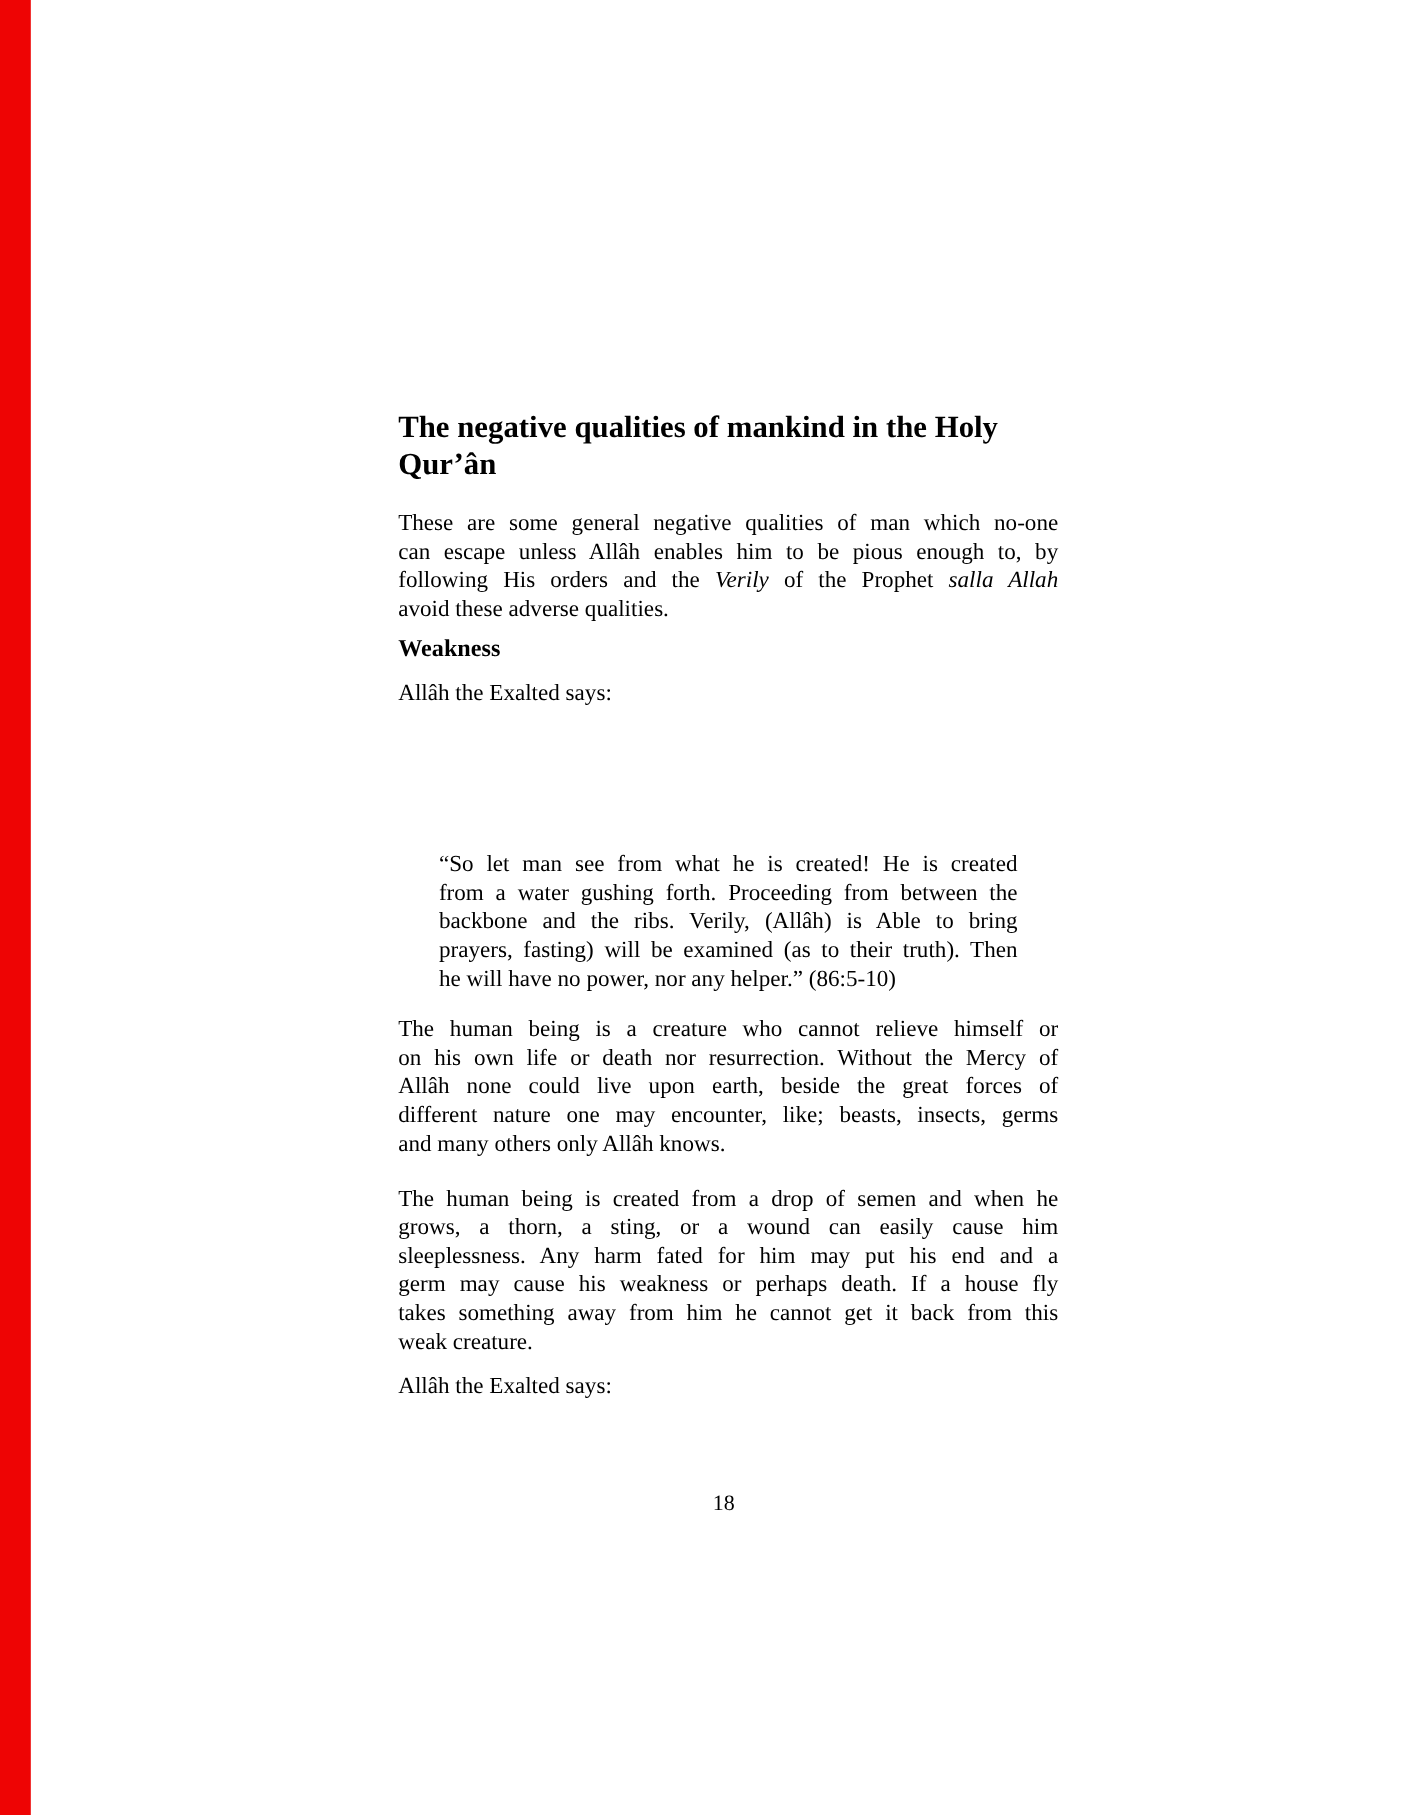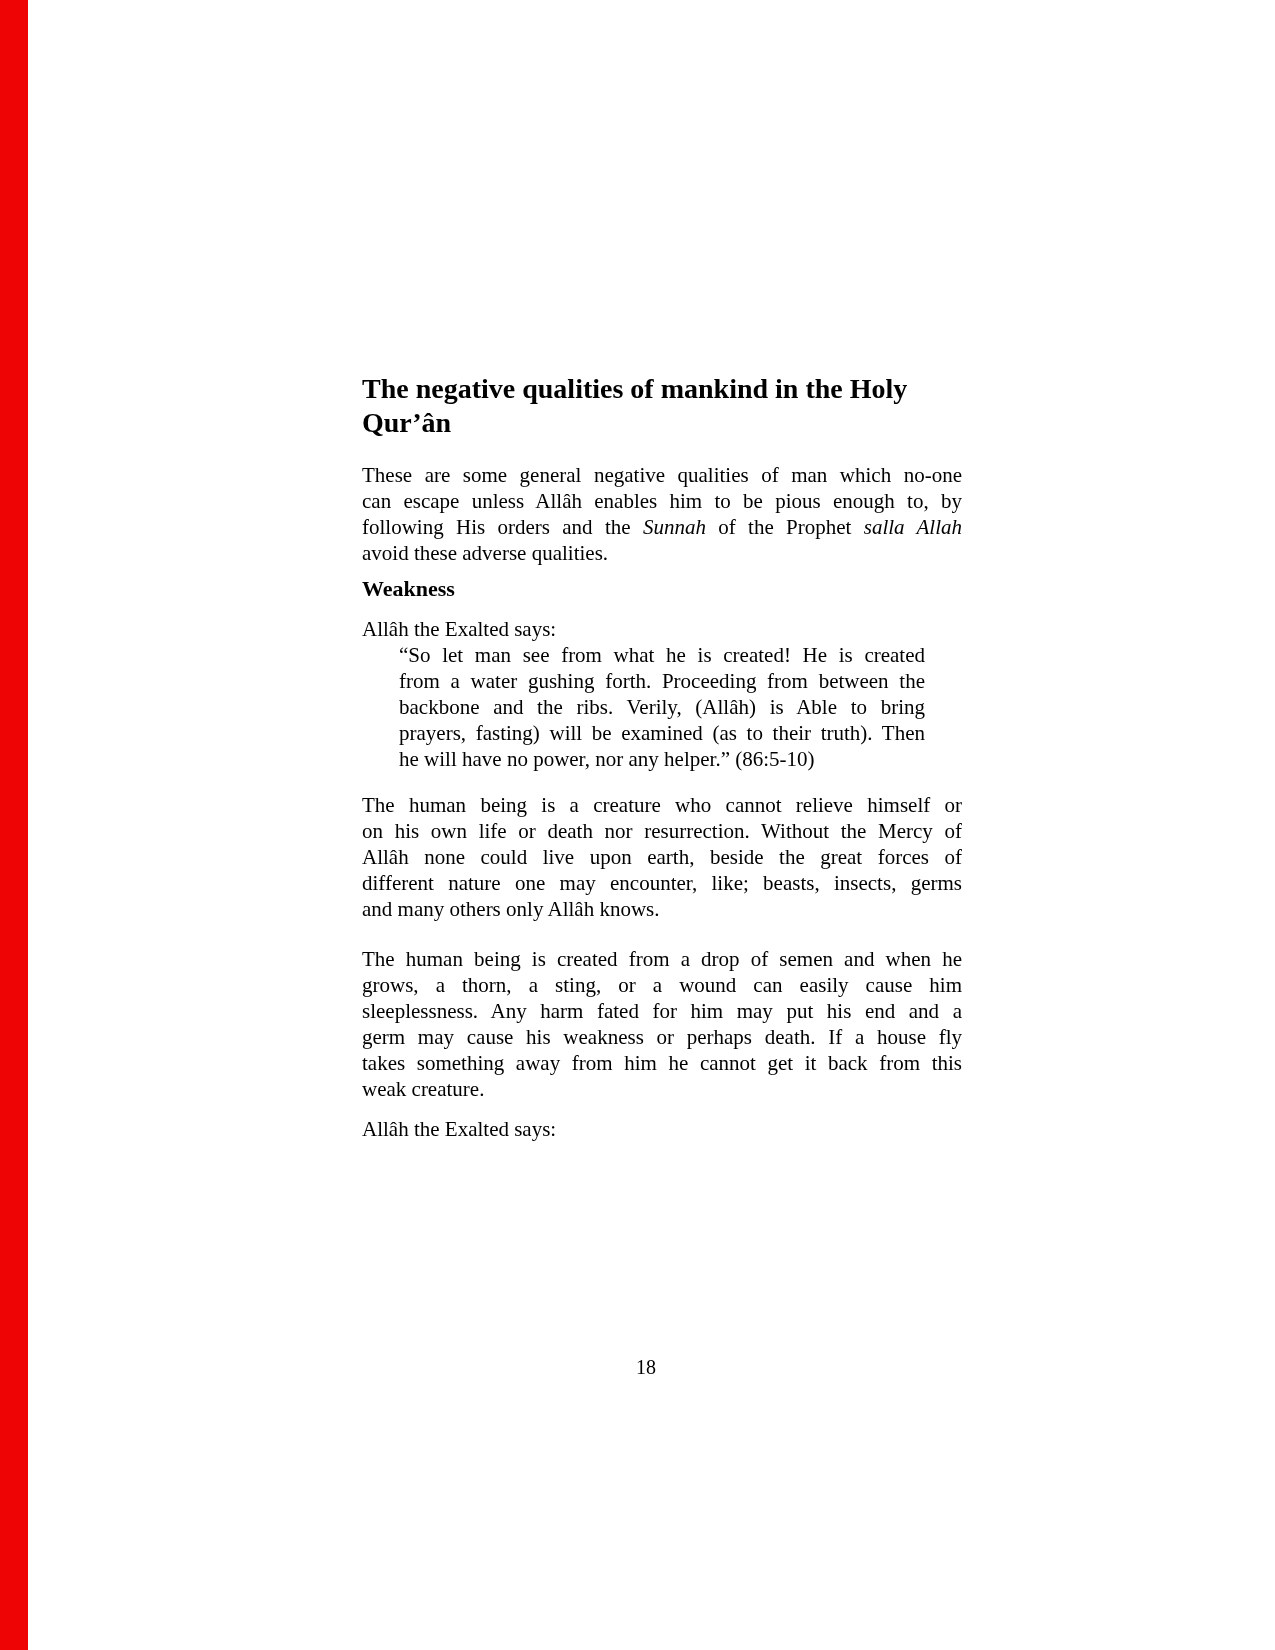--- a/index.html
+++ b/index.html
@@ -35,57 +35,58 @@
   .para { margin: 0; }
   .p-intro  { margin-top: 22px; }
   .h-weakness {
     margin-top: 10px;
     font-weight: bold;
     font-size: 22px;
     line-height: 26px;
   }
   .says-1 { margin-top: 14px; }
   .blockquote {
+    margin-top: 130px;
     margin-left: 37px;
     margin-right: 37px;
   }
   .p-2 { margin-top: 20px; }
   .p-3 { margin-top: 24px; }
   .says-2 { margin-top: 14px; }
   .tline {
     text-align: justify;
     text-align-last: justify;
   }
   .tline.tlast {
     text-align-last: left;
   }
   .tline em { font-style: italic; }
   .page-number {
     position: absolute;
-    left: 346px;
+    left: 358px;
     top: 1355px;
     width: 600px;
     text-align: center;
     font-size: 20px;
     line-height: 24px;
   }
 </style>
 </head>
 <body>
 
 <div class="edge-stripe" style="background: rgb(238, 4, 4);"></div>
 
 <div class="content">
 
   <div class="doc-title">The negative qualities of mankind in the Holy Qur’ân</div>
 
   <div class="para p-intro">
       <div class="tline"><span>These are some general negative qualities of man which no-one</span></div>
       <div class="tline"><span>can escape unless Allâh enables him to be pious enough to, by</span></div>
-      <div class="tline"><span>following His orders and the </span><em>Sunnah</em><span> of the Prophet </span><em>salla Allah</em></div>
+      <div class="tline"><span>following His orders and the </span><em>Verily</em><span> of the Prophet </span><em>salla Allah</em></div>
       <div class="tline tlast"><span>avoid these adverse qualities.</span></div>
     </div>
 
   <div class="h-weakness">Weakness</div>
 
   <div class="para says-1">Allâh the Exalted says:</div>
 
   <div class="para blockquote">
       <div class="tline"><span>“So let man see from what he is created! He is created</span></div>
       <div class="tline"><span>from a water gushing forth. Proceeding from between the</span></div>

